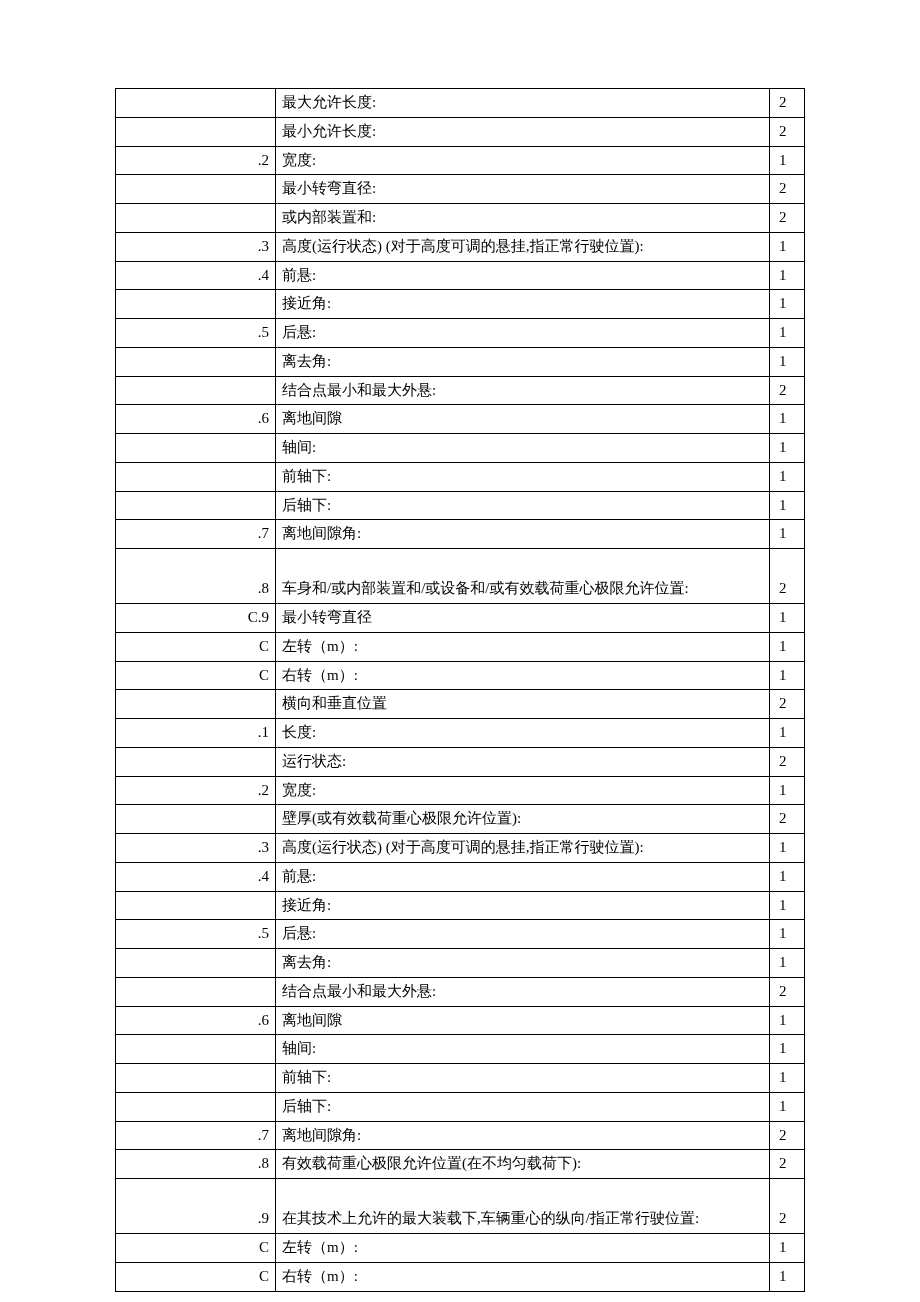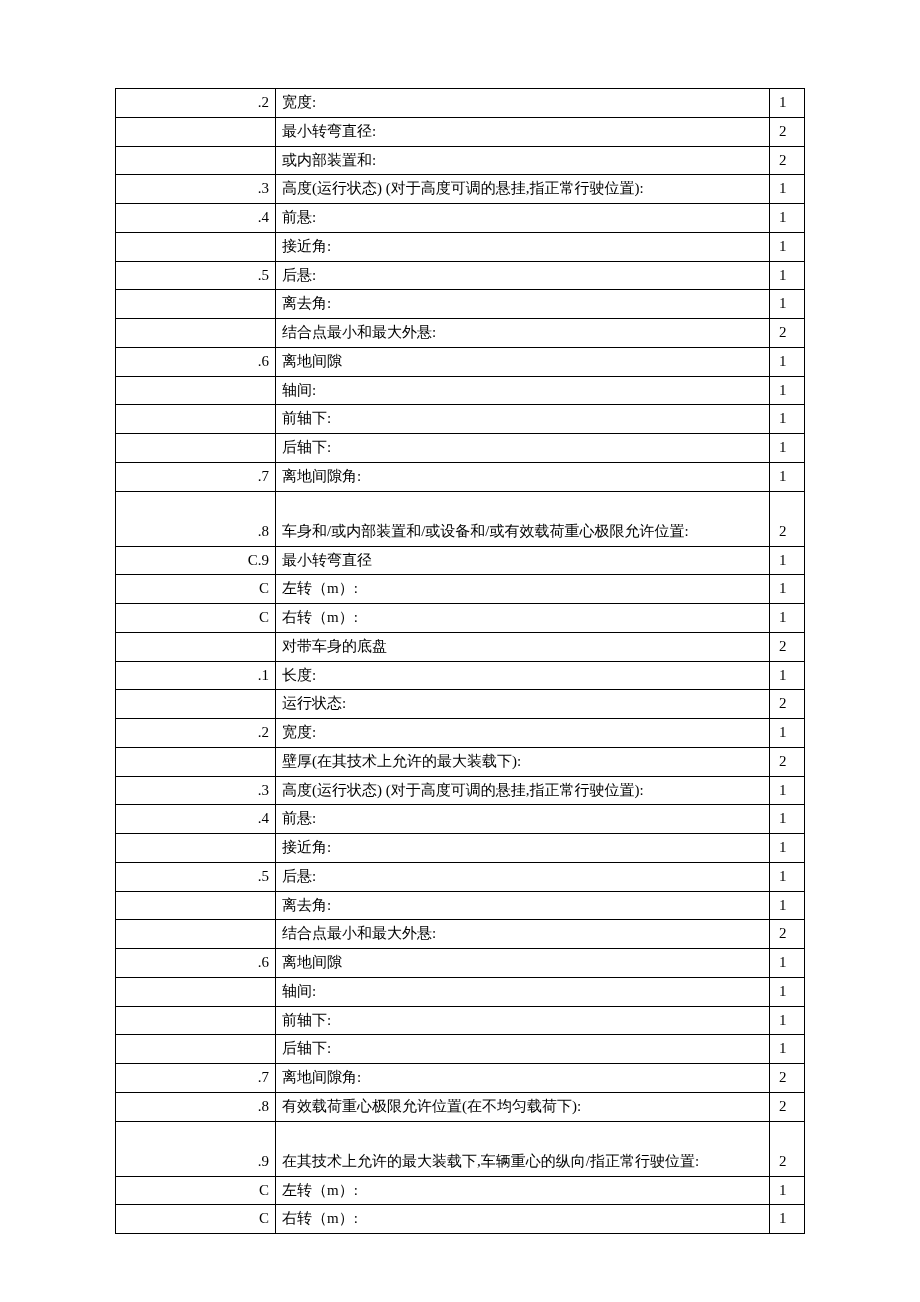--- a/index.html
+++ b/index.html
@@ -40,20 +40,30 @@
 
 <div class="page">
   <table>
     <colgroup>
       <col class="c1">
         <col class="c2">
         <col class="c3">
     </colgroup>
     <tbody id="tbody">
         <tr>
+          <td class="col1"></td>
+          <td class="">最大允许长度:</td>
+          <td class="col3">2</td>
+        </tr>
+        <tr>
+          <td class="col1"></td>
+          <td class="">最小允许长度:</td>
+          <td class="col3">2</td>
+        </tr>
+        <tr>
           <td class="col1">.2</td>
           <td class="">宽度:</td>
           <td class="col3">1</td>
         </tr>
         <tr>
           <td class="col1"></td>
           <td class="">最小转弯直径:</td>
           <td class="col3">2</td>
         </tr>
         <tr>
@@ -131,41 +141,41 @@
           <td class="">左转（m）:</td>
           <td class="col3">1</td>
         </tr>
         <tr>
           <td class="col1">C</td>
           <td class="">右转（m）:</td>
           <td class="col3">1</td>
         </tr>
         <tr>
           <td class="col1"></td>
-          <td class="">对带车身的底盘</td>
+          <td class="">横向和垂直位置</td>
           <td class="col3">2</td>
         </tr>
         <tr>
           <td class="col1">.1</td>
           <td class="">长度:</td>
           <td class="col3">1</td>
         </tr>
         <tr>
           <td class="col1"></td>
           <td class="">运行状态:</td>
           <td class="col3">2</td>
         </tr>
         <tr>
           <td class="col1">.2</td>
           <td class="">宽度:</td>
           <td class="col3">1</td>
         </tr>
         <tr>
           <td class="col1"></td>
-          <td class="">壁厚(在其技术上允许的最大装载下):</td>
+          <td class="">壁厚(或有效载荷重心极限允许位置):</td>
           <td class="col3">2</td>
         </tr>
         <tr>
           <td class="col1">.3</td>
           <td class="">高度(运行状态) (对于高度可调的悬挂,指正常行驶位置):</td>
           <td class="col3">1</td>
         </tr>
         <tr>
           <td class="col1">.4</td>
           <td class="">前悬:</td>

